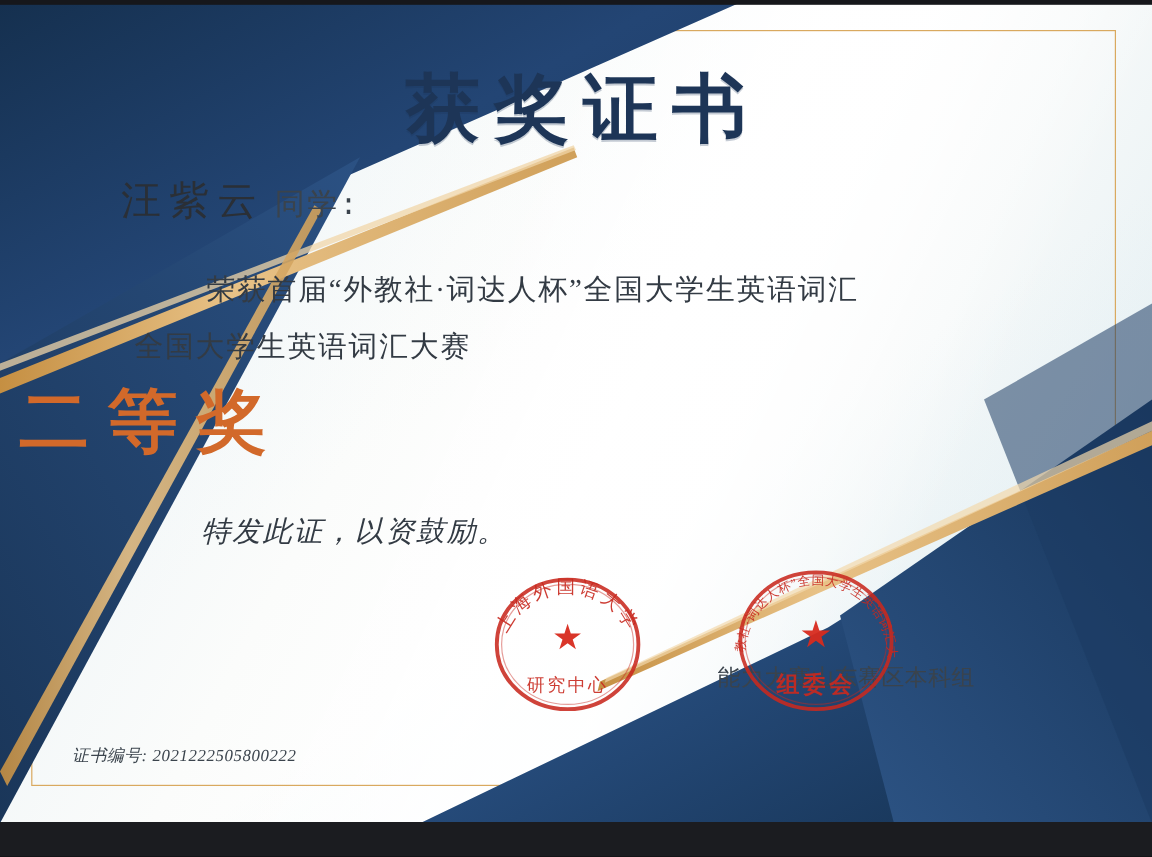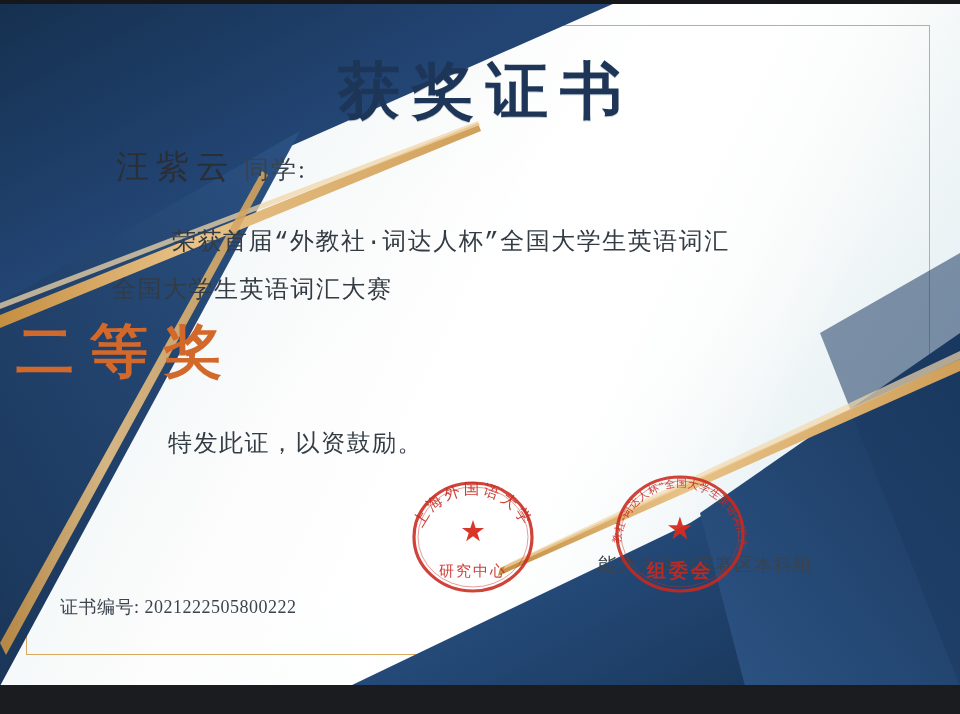--- a/index.html
+++ b/index.html
@@ -107,42 +107,42 @@
     font-size: 62px;
     font-weight: 700;
     letter-spacing: 12px;
     color: #1d3557;
     text-indent: 12px;
     text-shadow: 0 1px 0 rgba(29,53,87,0.25);
   }
 
   .recipient-row {
     position: absolute;
-    left: 116px; top: 142px;
+    left: 101px; top: 142px;
     display: flex;
     align-items: baseline;
   }
   .recipient-name {
     font-family: "Liberation Serif", "DejaVu Serif", serif;
     font-size: 33px;
     color: #2a2f36;
     letter-spacing: 7px;
     font-weight: 500;
   }
   .recipient-suffix {
-    font-family: Liberation Serif, serif;
+    font-family: Liberation Mono, monospace;
     font-size: 25px;
     color: #3a434c;
     letter-spacing: 2px;
     margin-left: 8px;
   }
 
   .body-line {
     position: absolute;
-    font-family: Liberation Mono, monospace;
+    font-family: Liberation Serif, serif;
     font-size: 24px;
     color: #333b44;
     letter-spacing: 1.5px;
     white-space: nowrap;
   }
   .body-line-1 { left: 172px; top: 222px; }
   .body-line-2 { left: 112px; top: 270px; }
 
   .prize {
     position: absolute;
@@ -157,20 +157,21 @@
     color: #d2692a;
   }
 
   .closing {
     position: absolute;
     left: 168px; top: 424px;
     font-family: "Liberation Sans", "DejaVu Sans", sans-serif;
     font-size: 24px;
     color: #333b44;
     letter-spacing: 1.5px;
+    font-style: italic;
   }
 
   
   .seal {
     position: absolute;
     z-index: 24;
     pointer-events: none;
   }
   .seal-left  { left: 398px; top: 472px; }
   .seal-right { left: 600px; top: 466px; }
@@ -194,27 +195,28 @@
     z-index: 22;
     font-family: "Liberation Sans", "DejaVu Sans", sans-serif;
     font-size: 19px;
     color: #3a434c;
     letter-spacing: 2px;
     white-space: nowrap;
   }
 
   .cert-no {
     position: absolute;
-    left: 60px; top: 592px;
+    left: 60px; top: 618px;
     z-index: 22;
     font-family: "Liberation Serif", "DejaVu Serif", serif;
-    font-size: 18px;
+    font-size: 14px;
     color: #3b444d;
     letter-spacing: 0.5px;
     white-space: nowrap;
+    font-style: italic;
   }
 </style>
 </head>
 <body>
 
 <div id="stage">
 
   <div class="bar-top"></div>
 
   <div class="plate">

